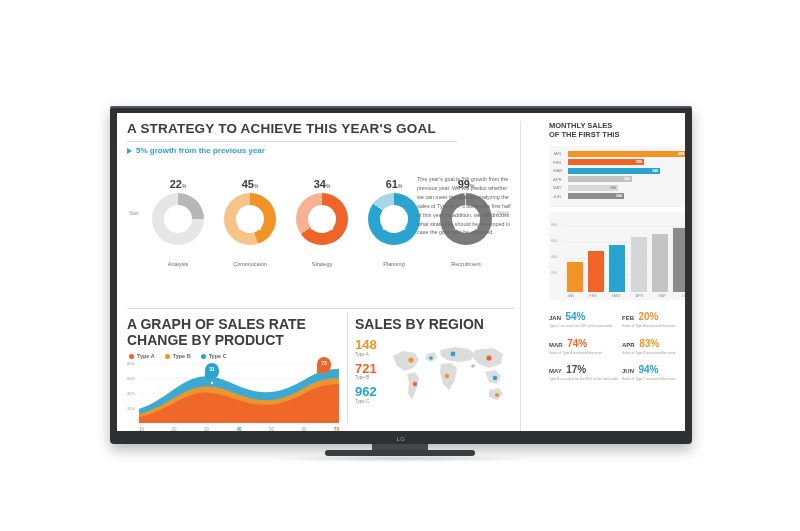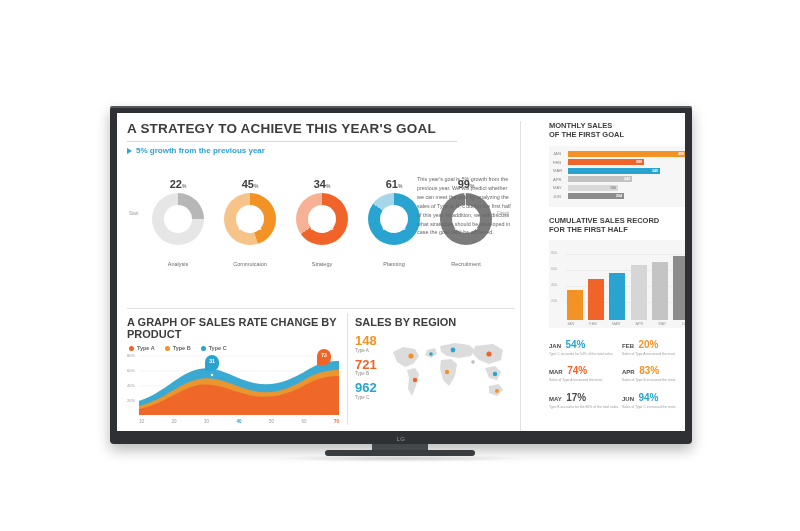--- a/index.html
+++ b/index.html
@@ -39,21 +39,21 @@
   .startend{position:absolute;font-size:4.5px;color:#9a9a9a;top:48px;}
 
   
   .para{position:absolute;left:300px;top:62px;width:96px;font-size:5.4px;line-height:1.65;color:#666;}
 
   .divider-h{position:absolute;left:10px;top:195px;width:388px;height:1px;background:#e1e1e1;}
   .divider-v{position:absolute;left:403px;top:8px;width:1px;height:310px;background:#e1e1e1;}
   .divider-v2{position:absolute;left:230px;top:200px;width:1px;height:112px;background:#e1e1e1;}
 
   
-  .sec-title{font-size:11px;font-weight:bold;color:#3d3d3d;}
+  .sec-title{font-size:14px;font-weight:bold;color:#3d3d3d;}
   .legend{display:flex;gap:10px;margin:5px 0 2px 2px;}
   .legend span{font-size:5.5px;color:#666;display:flex;align-items:center;gap:3px;}
   .dot{width:5px;height:5px;border-radius:50%;display:inline-block;}
 
   .chartbox{position:relative;width:200px;height:64px;margin-left:12px;}
   .ylab{position:absolute;left:-12px;font-size:4px;color:#9a9a9a;}
   .xaxis{display:flex;justify-content:space-between;width:200px;margin-left:12px;font-size:4.5px;color:#9a9a9a;margin-top:2px;}
   .xaxis b{font-weight:bold;}
 
   
@@ -230,21 +230,21 @@
                 <circle cx="46" cy="20" r="1.8" fill="#29a3cf"></circle>
                 <circle cx="88" cy="28" r="1.8" fill="#bdbdbd"></circle>
               </g>
             </svg>
           </div>
         </div>
 
         <div class="right-col">
           <div style="font-size:7.5px;font-weight:bold;color:#3d3d3d;line-height:1.25;">
             <div>MONTHLY SALES</div>
-            <div>OF THE FIRST GOAL</div>
+            <div>OF THE FIRST THIS</div>
           </div>
 
           <div style="margin-top:6px;background:#f6f6f6;padding:5px 4px;">
             <div class="hbar-row">
               <span class="hbar-lbl">JAN</span>
               <div class="hbar" style="width:118px;background:#f39325;">458</div>
             </div>
             <div class="hbar-row">
               <span class="hbar-lbl">FEB</span>
               <div class="hbar" style="width:76px;background:#f0642a;">289</div>
@@ -260,24 +260,20 @@
             <div class="hbar-row">
               <span class="hbar-lbl">MAY</span>
               <div class="hbar" style="width:50px;background:#d9d9d9;color:#8a8a8a;">186</div>
             </div>
             <div class="hbar-row">
               <span class="hbar-lbl">JUN</span>
               <div class="hbar" style="width:56px;background:#8c8c8c;">204</div>
             </div>
           </div>
 
-          <div style="font-size:7.5px;font-weight:bold;color:#3d3d3d;line-height:1.25;margin-top:9px;">
-            <div>CUMULATIVE SALES RECORD</div>
-            <div>FOR THE FIRST HALF</div>
-          </div>
 
           <div style="background:#f6f6f6;margin-top:5px;padding:4px 4px 2px 2px;">
             <div class="vchart">
               <div class="vgrid" style="top:6px;"></div>
                 <div class="vlab" style="top:3px;">800</div>
               <div class="vgrid" style="top:22px;"></div>
                 <div class="vlab" style="top:19px;">600</div>
               <div class="vgrid" style="top:38px;"></div>
                 <div class="vlab" style="top:35px;">400</div>
               <div class="vgrid" style="top:54px;"></div>

